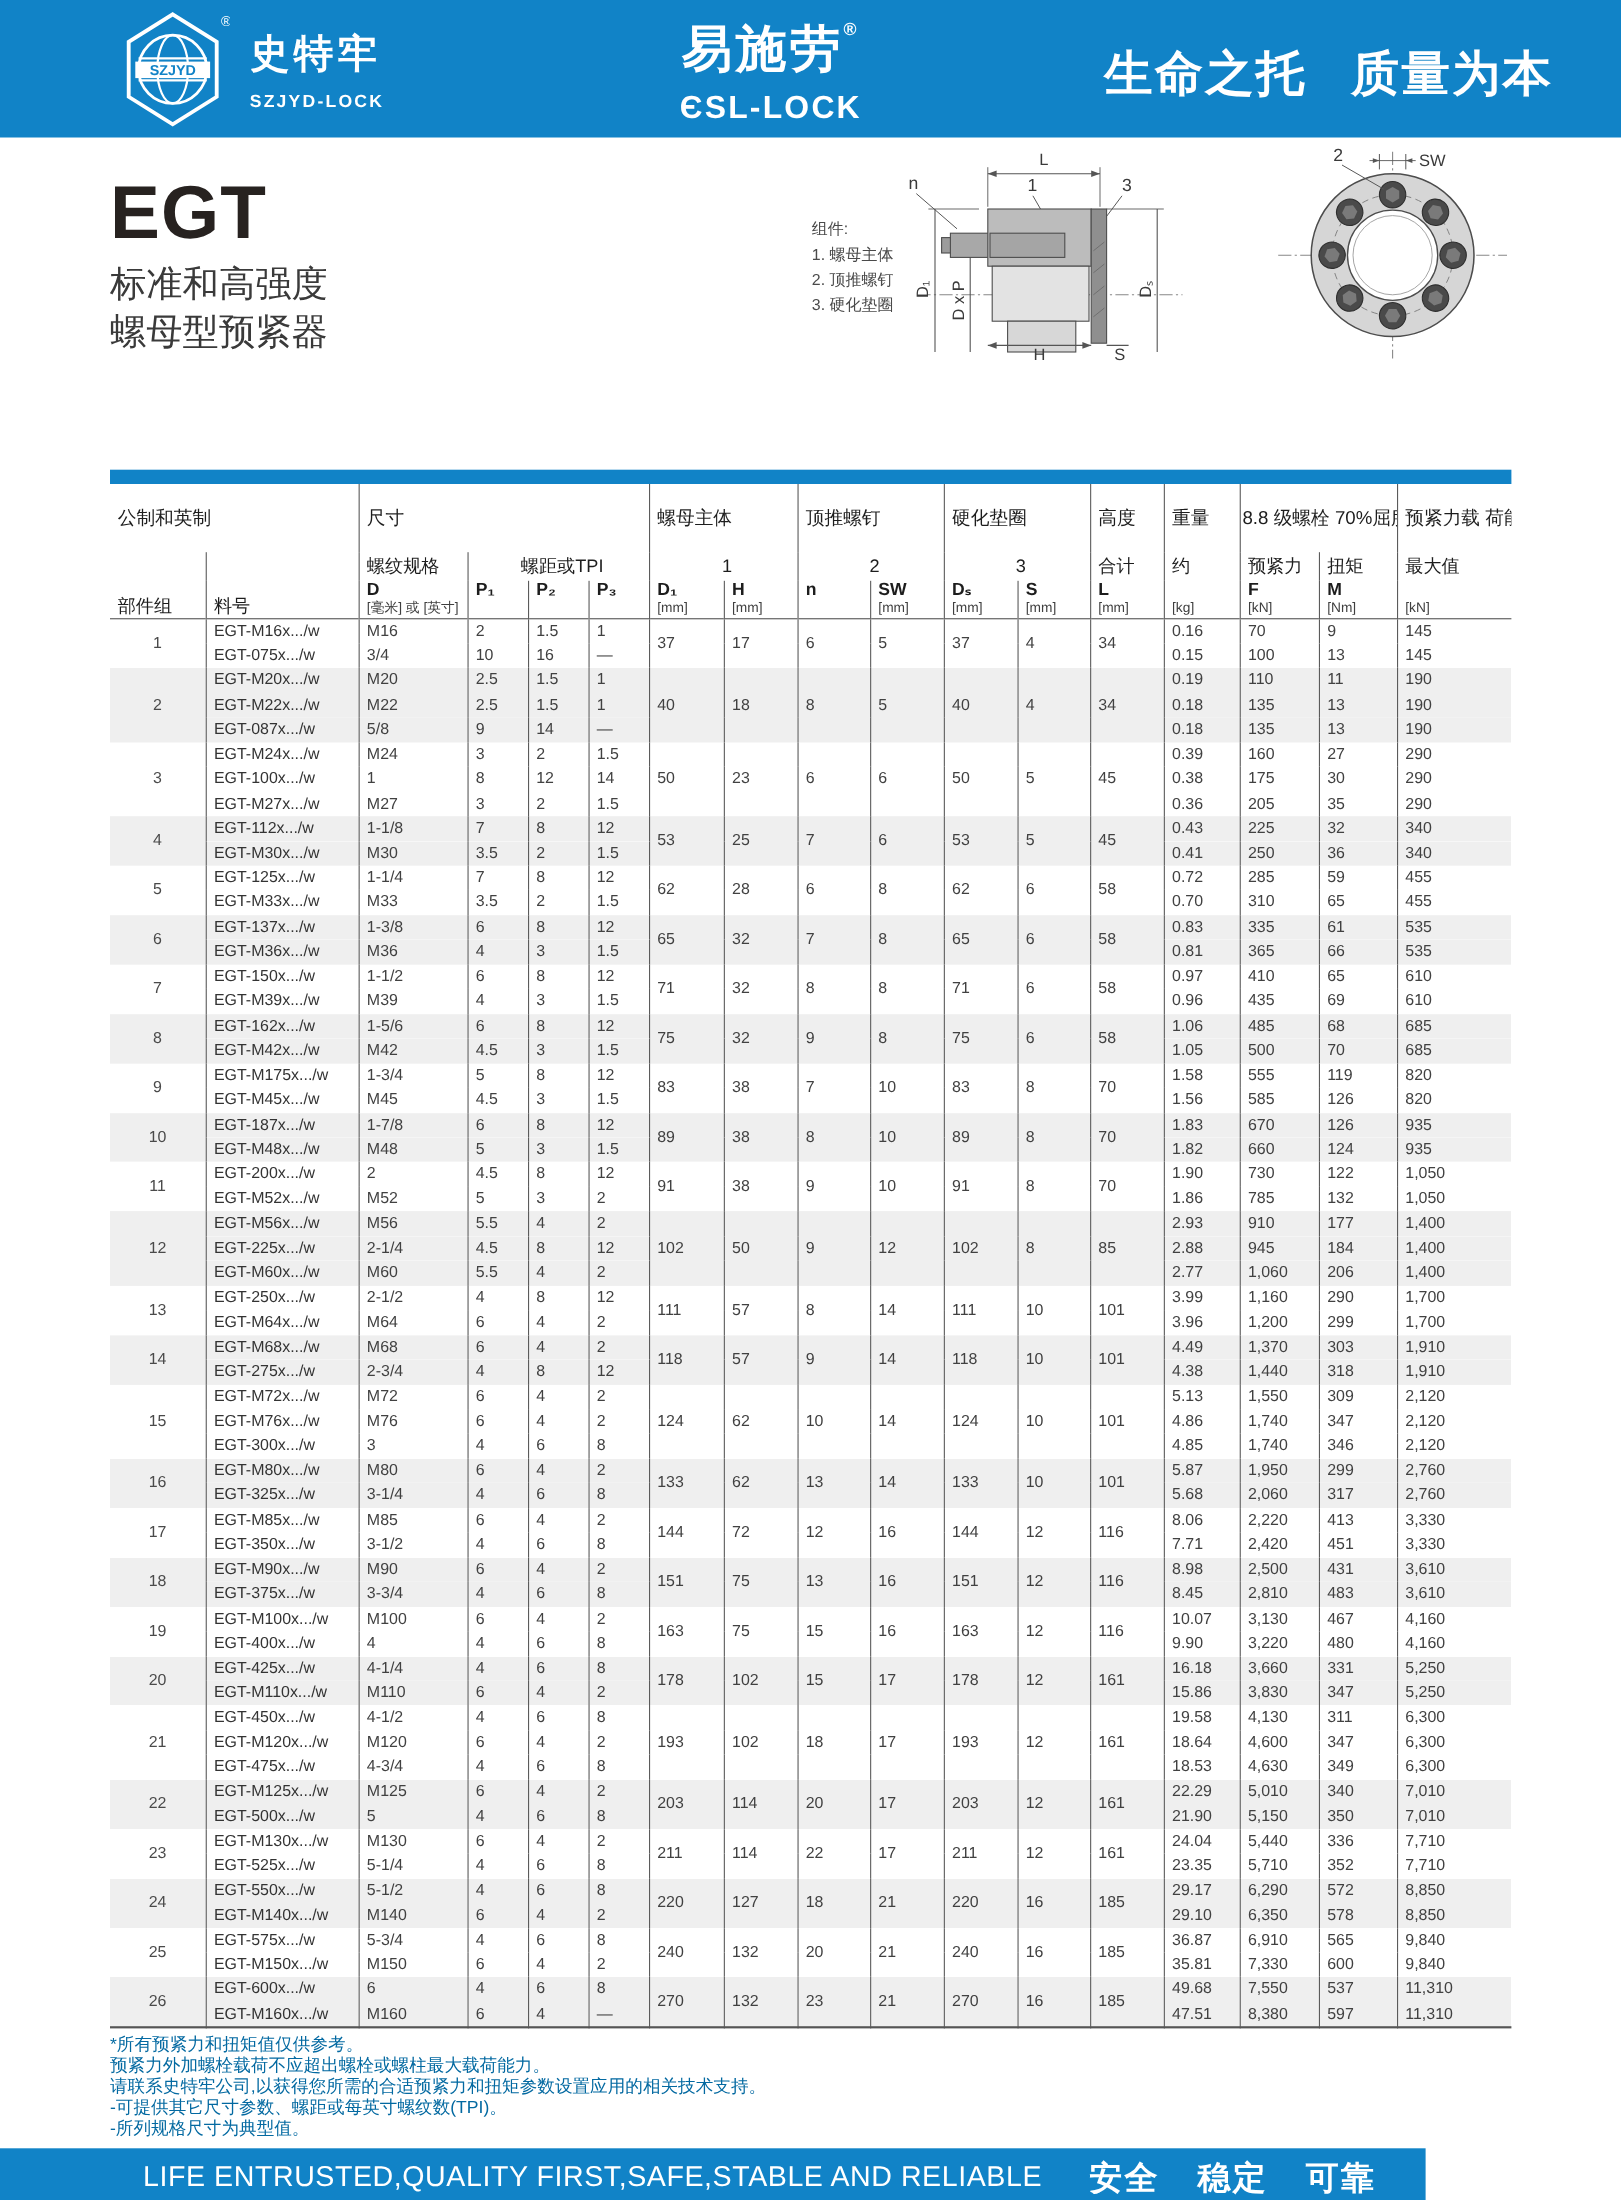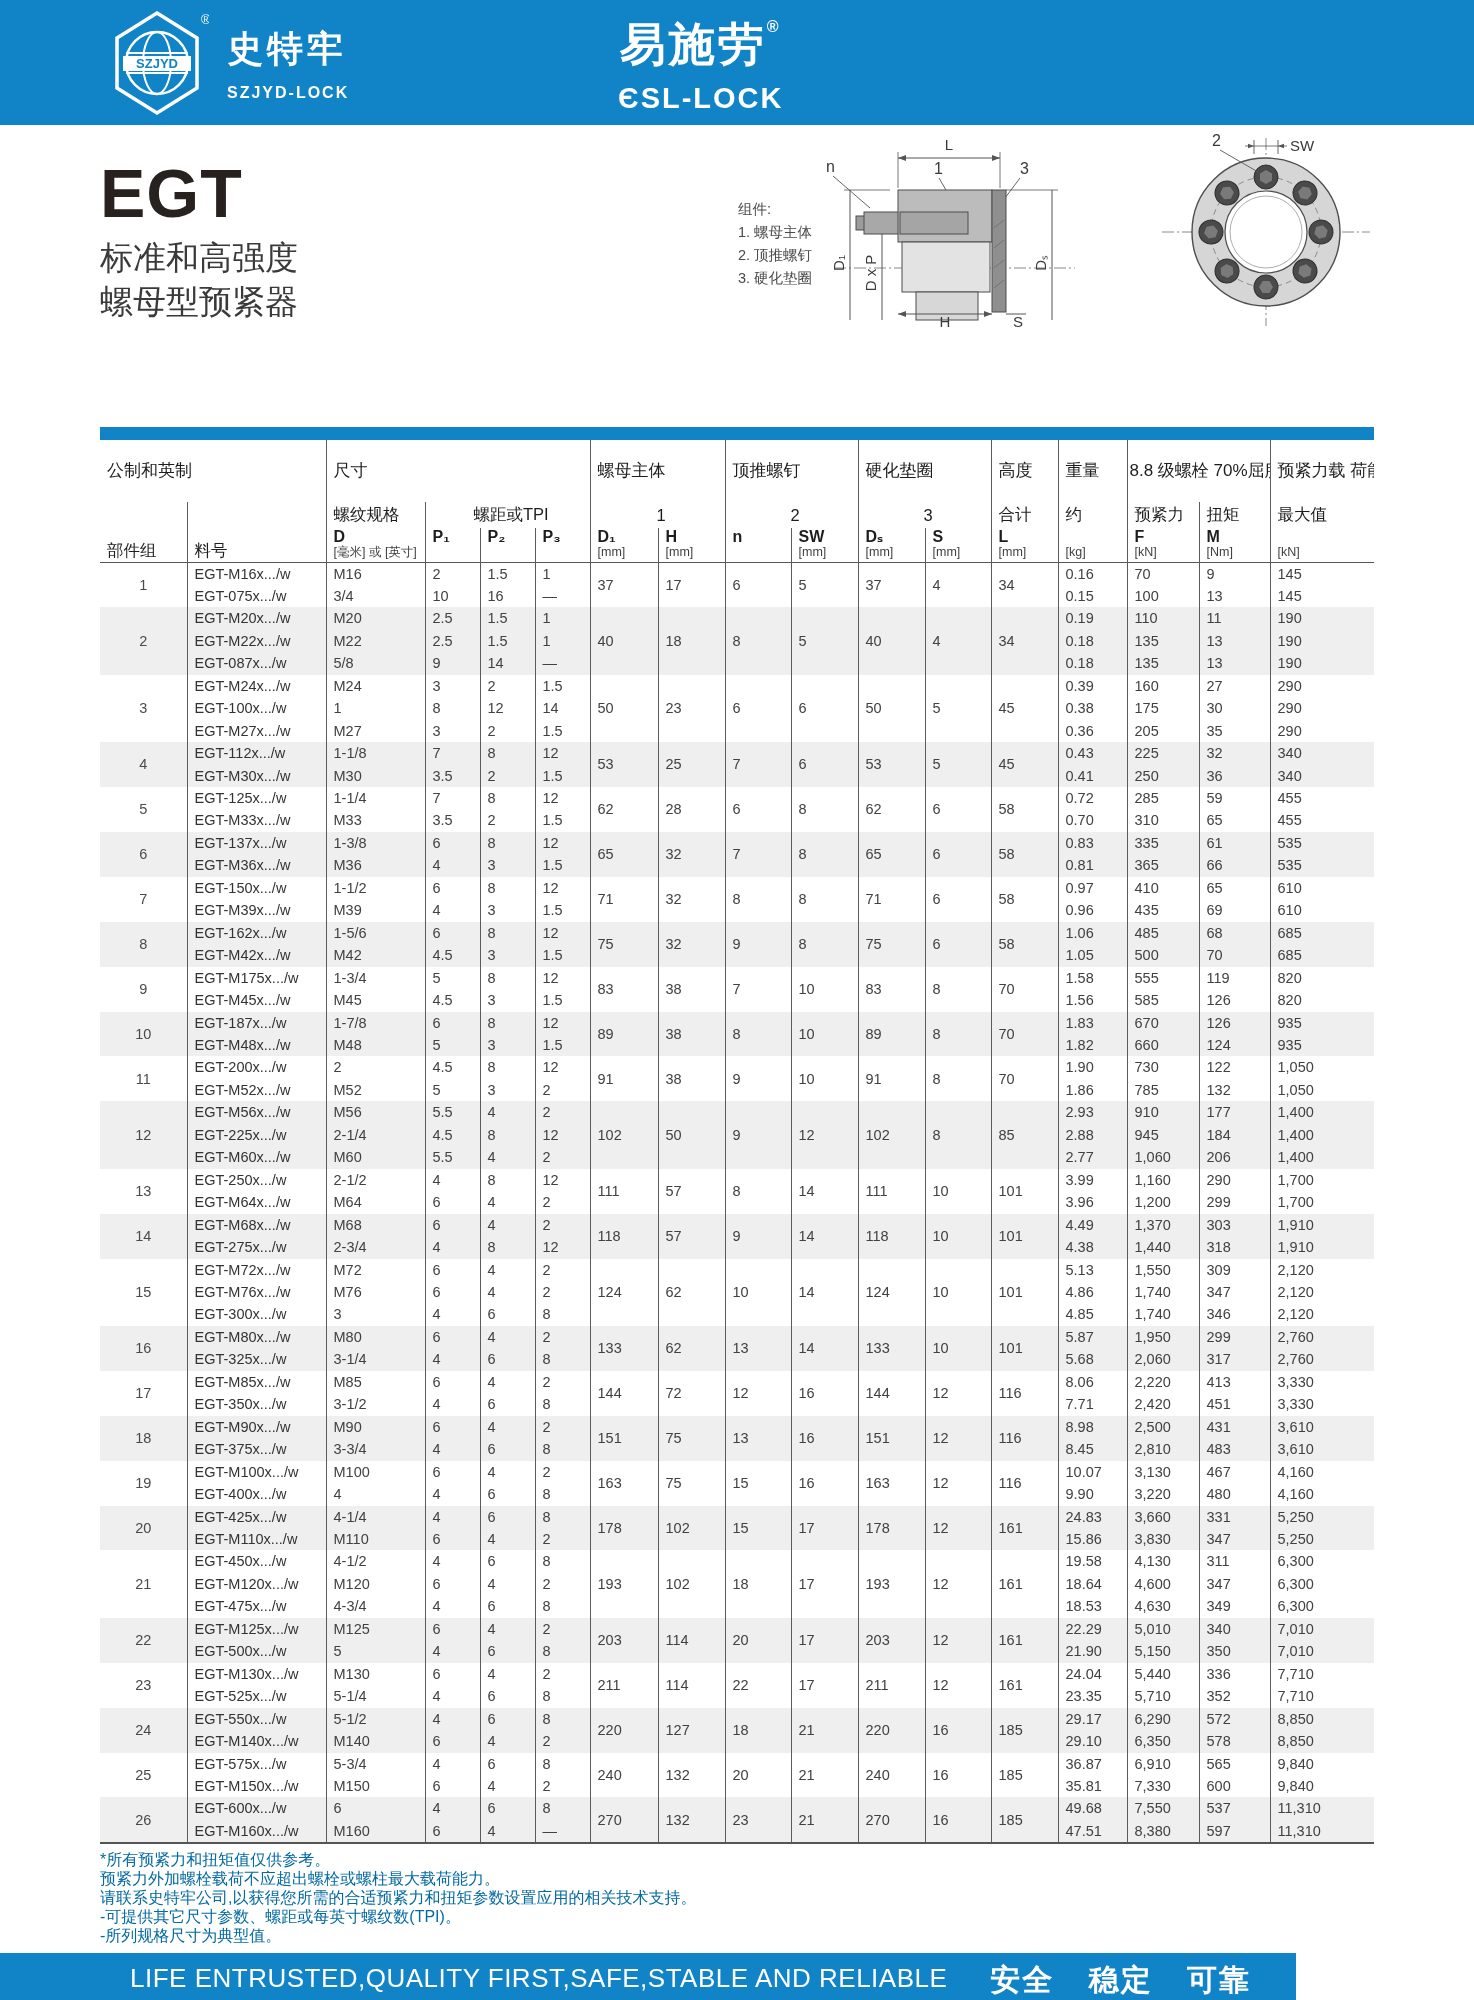--- a/index.html
+++ b/index.html
@@ -83,20 +83,21 @@
       </svg>
       <div class="brand-text">
         <div class="brand-cn">史特牢</div>
         <div class="brand-en">SZJYD-LOCK</div>
       </div>
     </div>
     <div class="center-block">
       <div class="center-cn"><span>易施劳</span><sup>®</sup></div>
       <div class="center-en">ЄSL-LOCK</div>
     </div>
+    <div class="slogan">生命之托 质量为本</div>
   </div>
 
   <div class="series-title">
     <div class="series-name">EGT</div>
     <div class="series-sub">标准和高强度</div>
     <div class="series-sub">螺母型预紧器</div>
   </div>
 
   <svg class="diagram" viewBox="0 0 712 200">
 
@@ -944,21 +945,21 @@
             <td>4</td>
             <td>6</td>
             <td>8</td>
             <td class="merged" rowspan="2">178</td>
             <td class="merged" rowspan="2">102</td>
             <td class="merged" rowspan="2">15</td>
             <td class="merged" rowspan="2">17</td>
             <td class="merged" rowspan="2">178</td>
             <td class="merged" rowspan="2">12</td>
             <td class="merged" rowspan="2">161</td>
-            <td>24.83</td>
+            <td>16.18</td>
             <td>3,660</td>
             <td>331</td>
             <td>5,250</td>
           </tr>
           <tr class="shade">
             <td class="pn">EGT-M110x.../w</td>
             <td>M110</td>
             <td>6</td>
             <td>4</td>
             <td>2</td>

